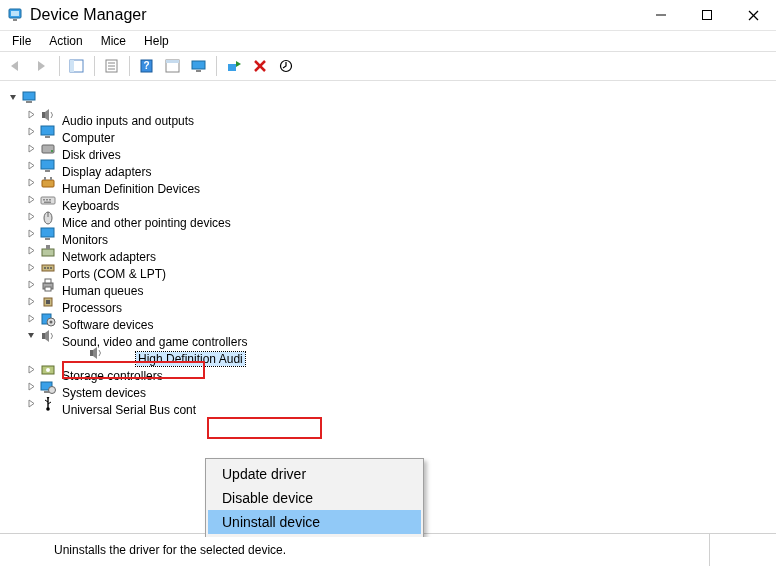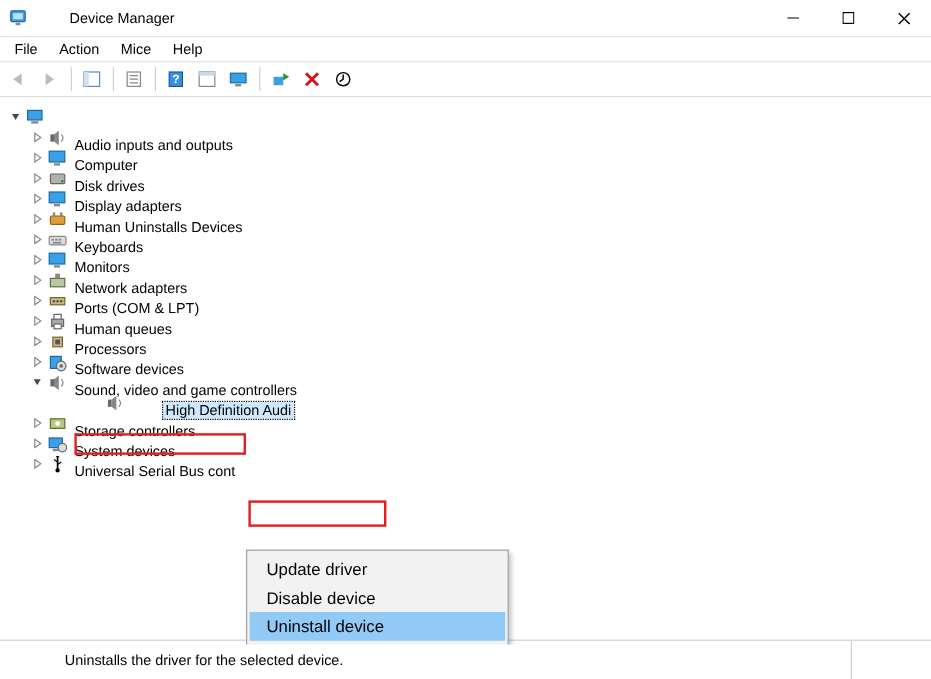--- a/index.html
+++ b/index.html
@@ -19,22 +19,21 @@
   align-items: center;
   padding: 0 0 0 8px;
   border-bottom: 1px solid #e5e5e5;
 }
 .titlebar .icon {
   width: 16px; height: 16px; margin-right: 6px;
   display: inline-flex; align-items: center; justify-content: center;
 }
 .titlebar .title {
   flex: 1;
-  font-size: 12px;
-  margin-left: 28px;
+  font-size: 16px;
 }
 .titlebar .ctl {
   width: 46px; height: 30px;
   display: flex; align-items: center; justify-content: center;
   font-family: "Segoe UI Symbol", sans-serif;
   font-size: 11px;
 }
 .titlebar .ctl.close { font-size: 13px; }
 .menubar {
   height: 20px;
@@ -337,38 +336,52 @@
             <path d="M2 1 L7 4.5 L2 8 Z" fill="none" stroke="#888"></path>
           </svg>
         </span>
         <span class="dev-icon">
           <svg width="16" height="16">
             <rect x="2" y="5" width="12" height="7" rx="1" fill="#d8a040" stroke="#a06010"></rect>
             <rect x="4" y="2" width="2" height="3" fill="#888"></rect>
             <rect x="10" y="2" width="2" height="3" fill="#888"></rect>
           </svg>
         </span>
-        <span class="label">Human Uninstalls Devices</span>
+        <span class="label">Human Definition Devices</span>
       </div>
       <div class="node indent2">
         <span class="disclosure">
           <svg width="9" height="9">
             <path d="M2 1 L7 4.5 L2 8 Z" fill="none" stroke="#888"></path>
           </svg>
         </span>
         <span class="dev-icon">
           <svg width="16" height="16">
             <rect x="1" y="5" width="14" height="7" rx="1" fill="#ddd" stroke="#888"></rect>
             <rect x="3" y="7" width="2" height="1.5" fill="#888"></rect>
             <rect x="6" y="7" width="2" height="1.5" fill="#888"></rect>
             <rect x="9" y="7" width="2" height="1.5" fill="#888"></rect>
             <rect x="4" y="9.5" width="7" height="1.5" fill="#888"></rect>
           </svg>
         </span>
         <span class="label">Keyboards</span>
+      </div>
+      <div class="node indent2">
+        <span class="disclosure">
+          <svg width="9" height="9">
+            <path d="M2 1 L7 4.5 L2 8 Z" fill="none" stroke="#888"></path>
+          </svg>
+        </span>
+        <span class="dev-icon">
+          <svg width="16" height="16">
+            <ellipse cx="8" cy="9" rx="4" ry="6" fill="#ddd" stroke="#666"></ellipse>
+            <line x1="8" y1="3" x2="8" y2="8" stroke="#666"></line>
+          </svg>
+        </span>
+        <span class="label">Mice and other pointing devices</span>
       </div>
       <div class="node indent2">
         <span class="disclosure">
           <svg width="9" height="9">
             <path d="M2 1 L7 4.5 L2 8 Z" fill="none" stroke="#888"></path>
           </svg>
         </span>
         <span class="dev-icon">
           <svg width="16" height="16">
             <rect x="1" y="2" width="13" height="9" fill="#3aa0e8" stroke="#1a6aa0"></rect>

